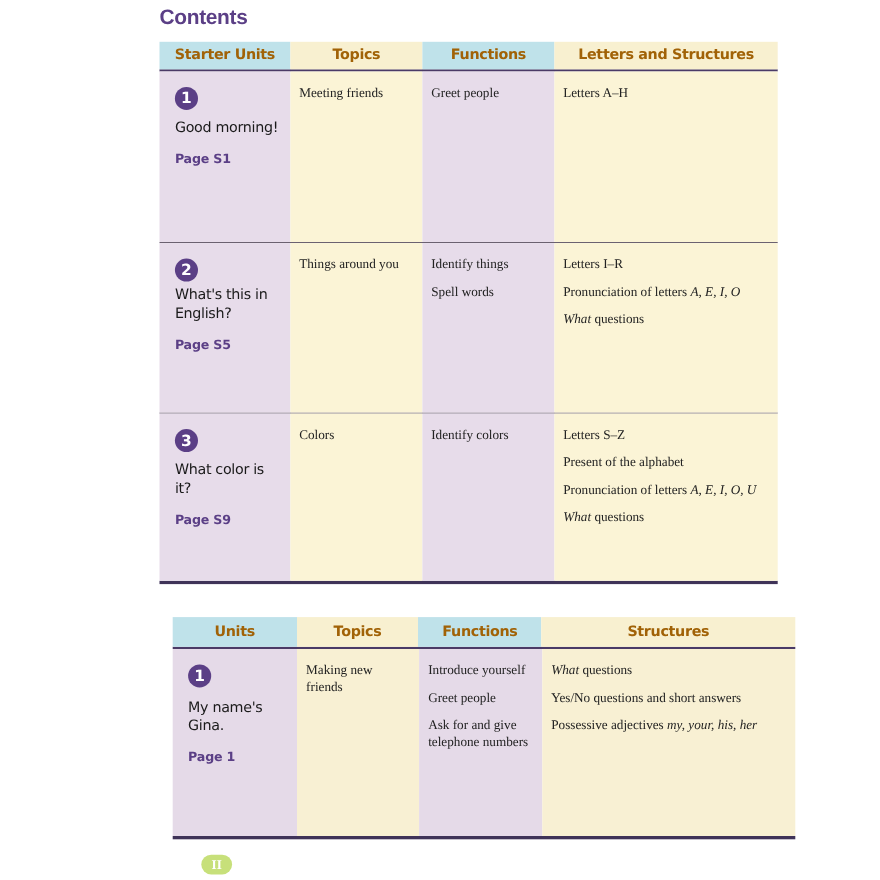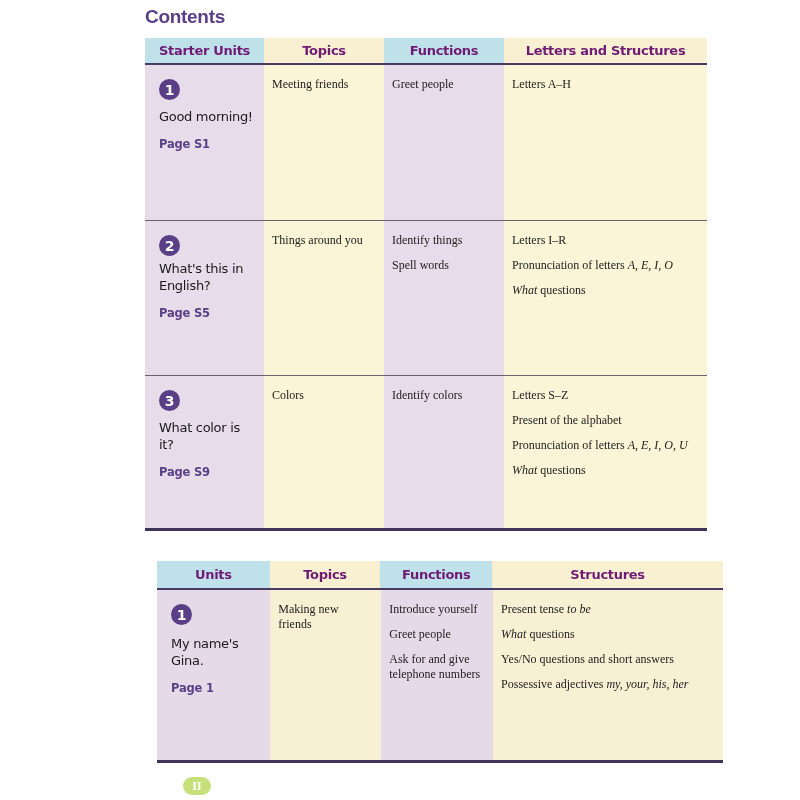--- a/index.html
+++ b/index.html
@@ -11,21 +11,21 @@
     position: absolute; left: 145px; top: 6px;
     font-family: Liberation Sans, sans-serif; font-weight: bold; font-size: 19px;
     color: #5b3f86; letter-spacing: -0.3px;
   }
   .tbl { position: absolute; left: 145px; width: 562px; }
   .tbl1 { top: 38px; }
   .tbl2 { top: 561px; width: 566px; padding-left: 12px; }
   .head { display: flex; height: 25px; border-bottom: 2px solid #4a3a66; }
   .hcell {
     display: flex; align-items: center; justify-content: center;
-    font-family: "DejaVu Sans", sans-serif; font-weight: bold; font-size: 13px; color: #701a75;
+    font-family: "DejaVu Sans", sans-serif; font-weight: bold; font-size: 13px; color: #a16207;
     letter-spacing: -0.3px;
   }
   .hb { background: #bfe2ea; }
   .hy { background: #f8f0d0; }
   .row { display: flex; border-bottom: 1.5px solid #6b6170; }
   .row.last { border-bottom: 3px solid #3f3358; }
   .cell { box-sizing: border-box; padding: 12px 8px 0 8px; font-size: 12px; color: #222; }
   .cp { background: #e7dcea; }
   .cy { background: #fbf4d6; }
   .cp2 { background: #e5dae8; }
@@ -147,21 +147,20 @@
     </div>
     <div class="cell cy2 c2">
       <div class="item">Making new friends</div>
     </div>
     <div class="cell cp2 c3">
       <div class="item">Introduce yourself</div>
       <div class="item">Greet people</div>
       <div class="item">Ask for and give telephone numbers</div>
     </div>
     <div class="cell cy2 c4">
-      <div class="item"><span>Present tense </span><i>to be</i></div>
       <div class="item"><i>What</i><span> questions</span></div>
       <div class="item"><span>Yes/No questions and short answers</span></div>
       <div class="item"><span>Possessive adjectives </span><i>my, your, his, her</i></div>
     </div>
   </div>
 </div>
 
 <div class="pnum">II</div>
 
 </body></html>

